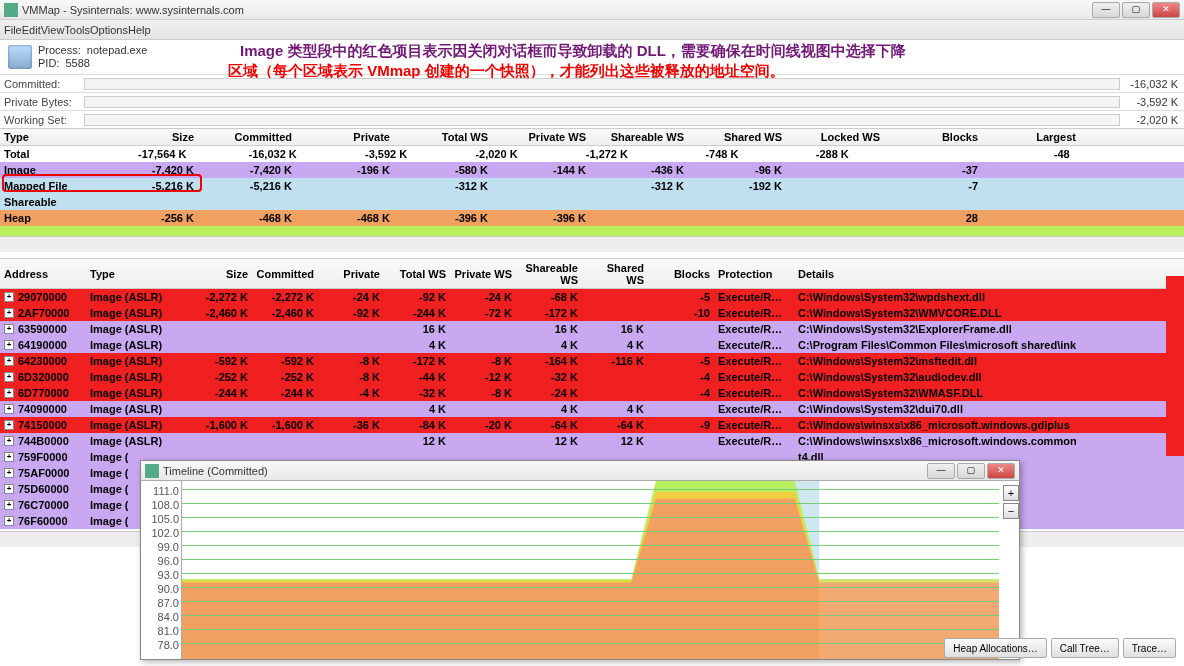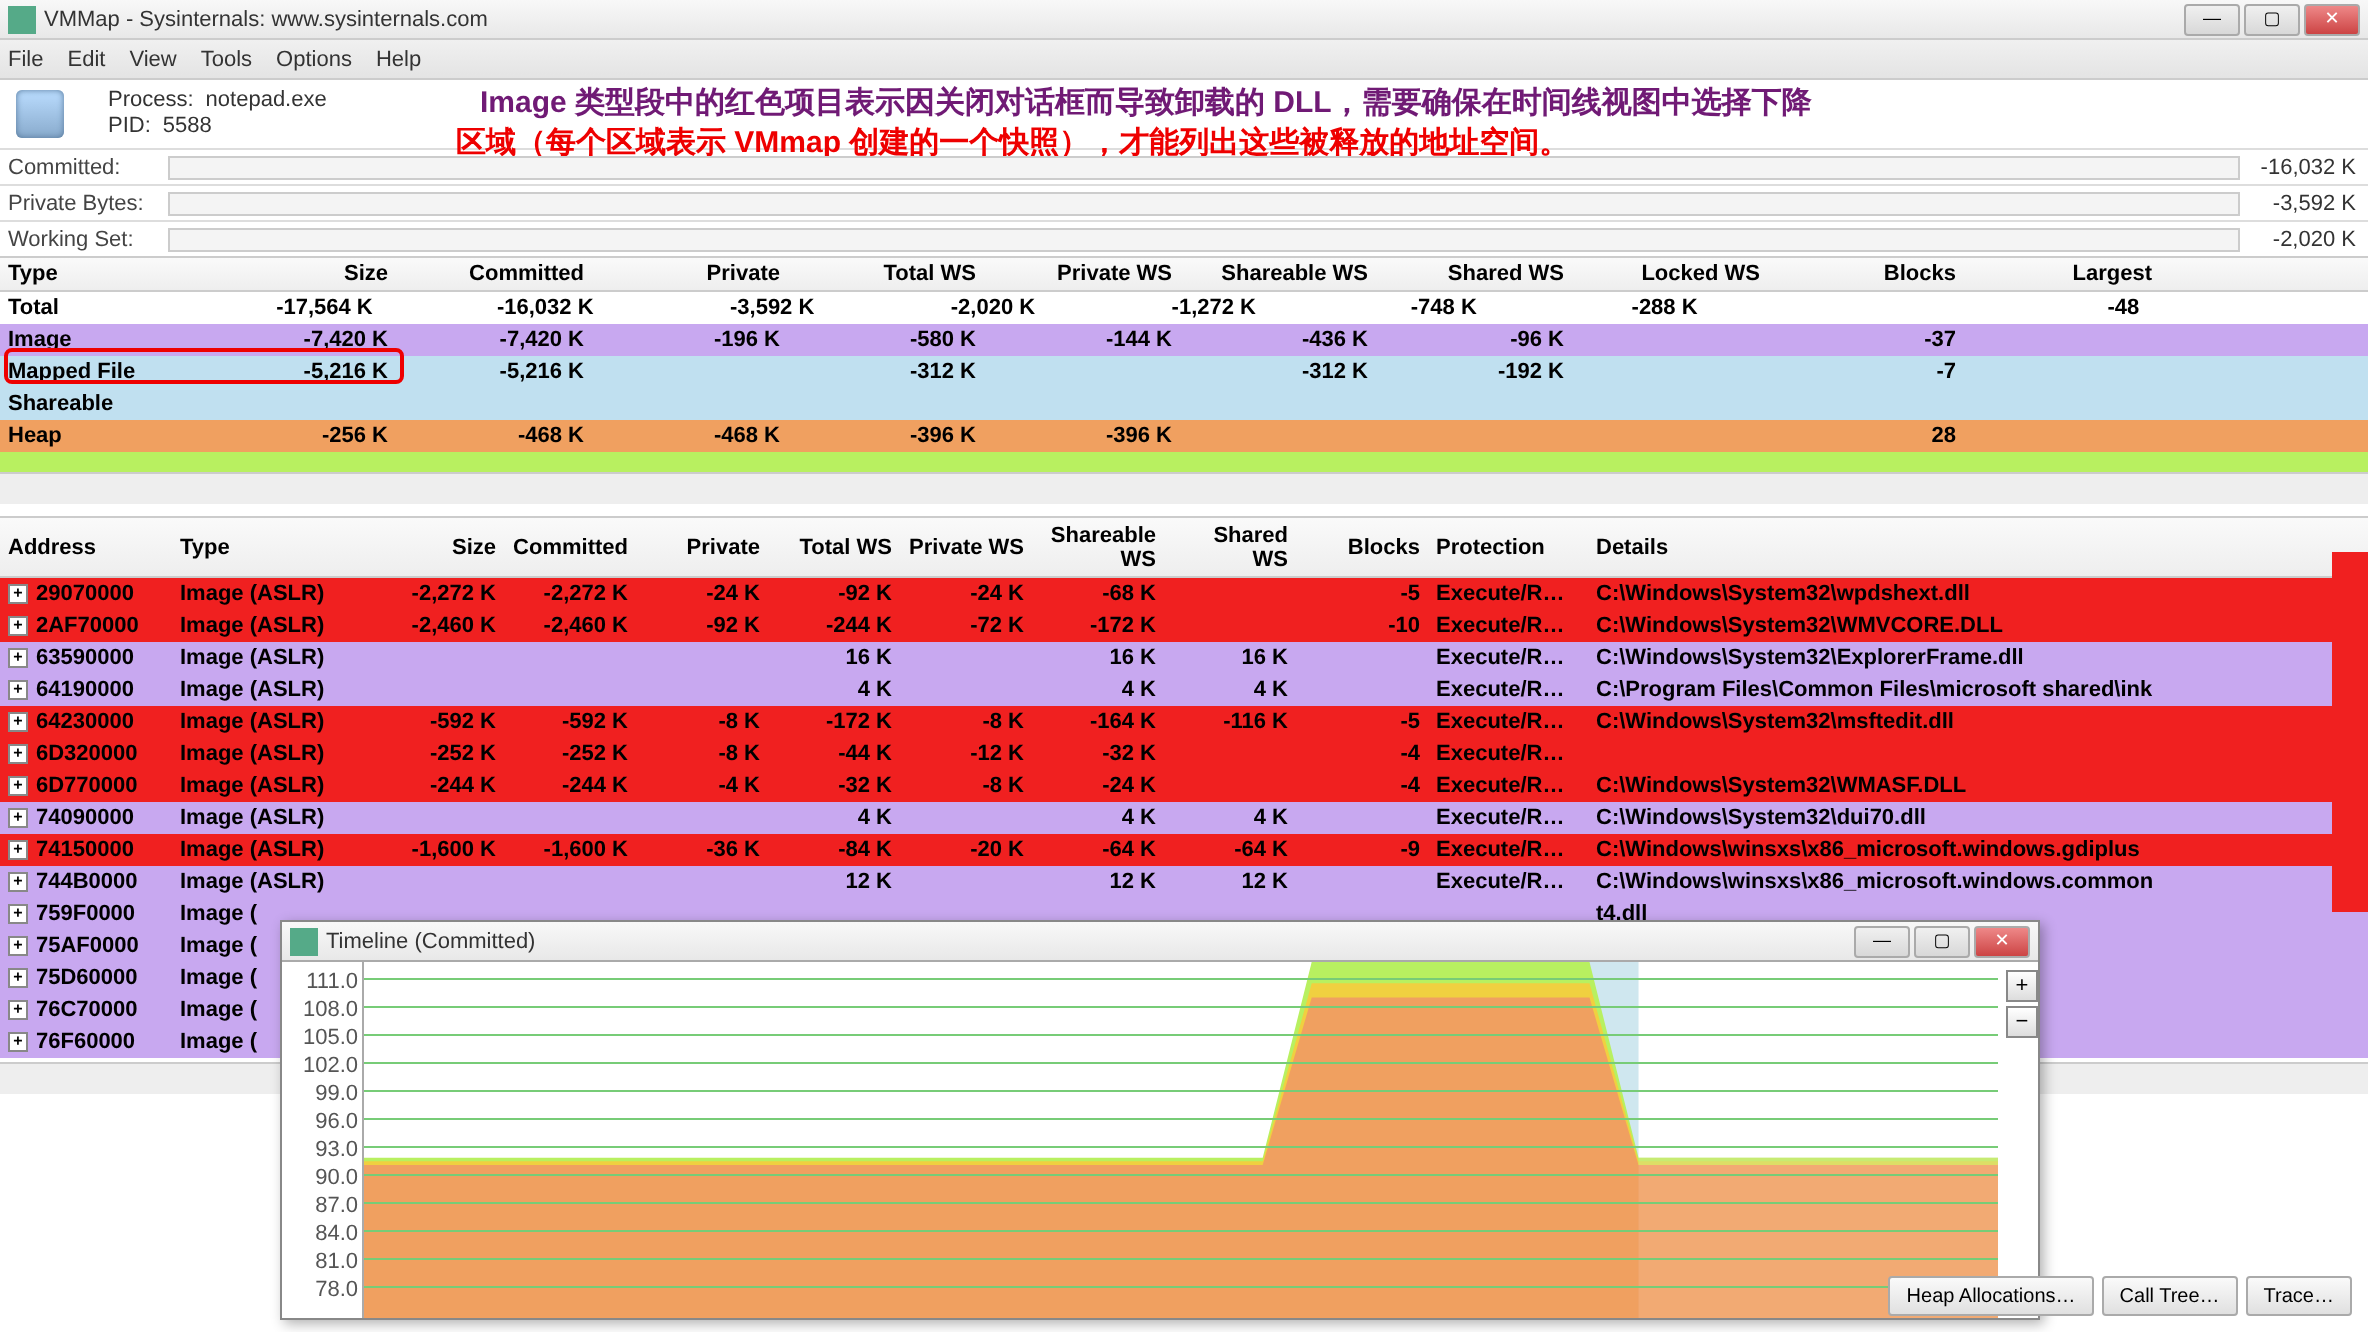--- a/index.html
+++ b/index.html
@@ -7,24 +7,24 @@
 
 
 .titlebar { height: 20px; background: linear-gradient(#f8f8f8,#e8e8e8); border-bottom: 1px solid #ccc; display: flex; align-items: center; padding: 0 4px; }
 .titlebar .icon { width: 14px; height: 14px; background: #5a8; margin-right: 4px; }
 .titlebar .title { flex: 1; color: #333; }
 .win-btns { display: flex; gap: 2px; }
 .win-btn { width: 28px; height: 16px; background: linear-gradient(#f0f0f0,#d8d8d8); border: 1px solid #aaa; border-radius: 2px; display: flex; align-items: center; justify-content: center; font-size: 9px; line-height: 1; }
 .win-btn.close { background: linear-gradient(#e88,#c44); color: #fff; }
 
 
-.menubar { height: 20px; background: linear-gradient(#f0f0f0,#e4e4e4); border-bottom: 1px solid #ccc; display: flex; align-items: center; padding: 0 4px; gap: 12px; color: #333; }
-
-
-.procinfo { display: flex; align-items: center; padding: 4px 8px; height: 34px; gap: 22px; position: relative; }
+.menubar { height: 20px; background: linear-gradient(#f0f0f0,#e4e4e4); border-bottom: 1px solid #ccc; display: flex; align-items: center; padding: 0 4px; color: #333; }
+
+
+.procinfo { display: flex; align-items: center; padding: 4px 8px; height: 34px; gap: 6px; position: relative; }
 .procinfo .disk { width: 24px; height: 24px; background: linear-gradient(#bdf,#8ac); border-radius: 3px; box-shadow: inset 0 0 3px #579; }
 .procinfo .labels { font-size: 10px; color: #333; line-height: 1.2; }
 .procinfo .row { display: flex; gap: 6px; }
 .annot { position: absolute; left: 240px; top: 2px; color: #701a75; font-size: 15px; font-weight: bold; white-space: nowrap; }
 .annot2 { position: absolute; left: 228px; top: 22px; color: #e00; font-size: 15px; font-weight: bold; white-space: nowrap; }
 
 
 .sumrow { display: flex; align-items: center; height: 18px; border-top: 1px solid #ddd; padding: 0 4px; }
 .sumrow .lbl { width: 80px; color: #444; }
 .sumrow .bar { flex: 1; height: 12px; background: #f4f4f4; border: 1px solid #ccc; position: relative; }
@@ -327,20 +327,21 @@
       <div class="dcol-type">Image (ASLR)</div>
       <div class="dcol-n">-252 K</div>
       <div class="dcol-n">-252 K</div>
       <div class="dcol-n">-8 K</div>
       <div class="dcol-n">-44 K</div>
       <div class="dcol-n">-12 K</div>
       <div class="dcol-n">-32 K</div>
       <div class="dcol-n"></div>
       <div class="dcol-n">-4</div>
       <div class="dcol-prot">Execute/R…</div>
+      <div class="dcol-det">C:\Windows\System32\audiodev.dll</div>
     </div>
     <div class="row row-red">
       <div class="dcol-addr">
         <span class="expander">+</span>
         <span>6D770000</span>
       </div>
       <div class="dcol-type">Image (ASLR)</div>
       <div class="dcol-n">-244 K</div>
       <div class="dcol-n">-244 K</div>
       <div class="dcol-n">-4 K</div>

